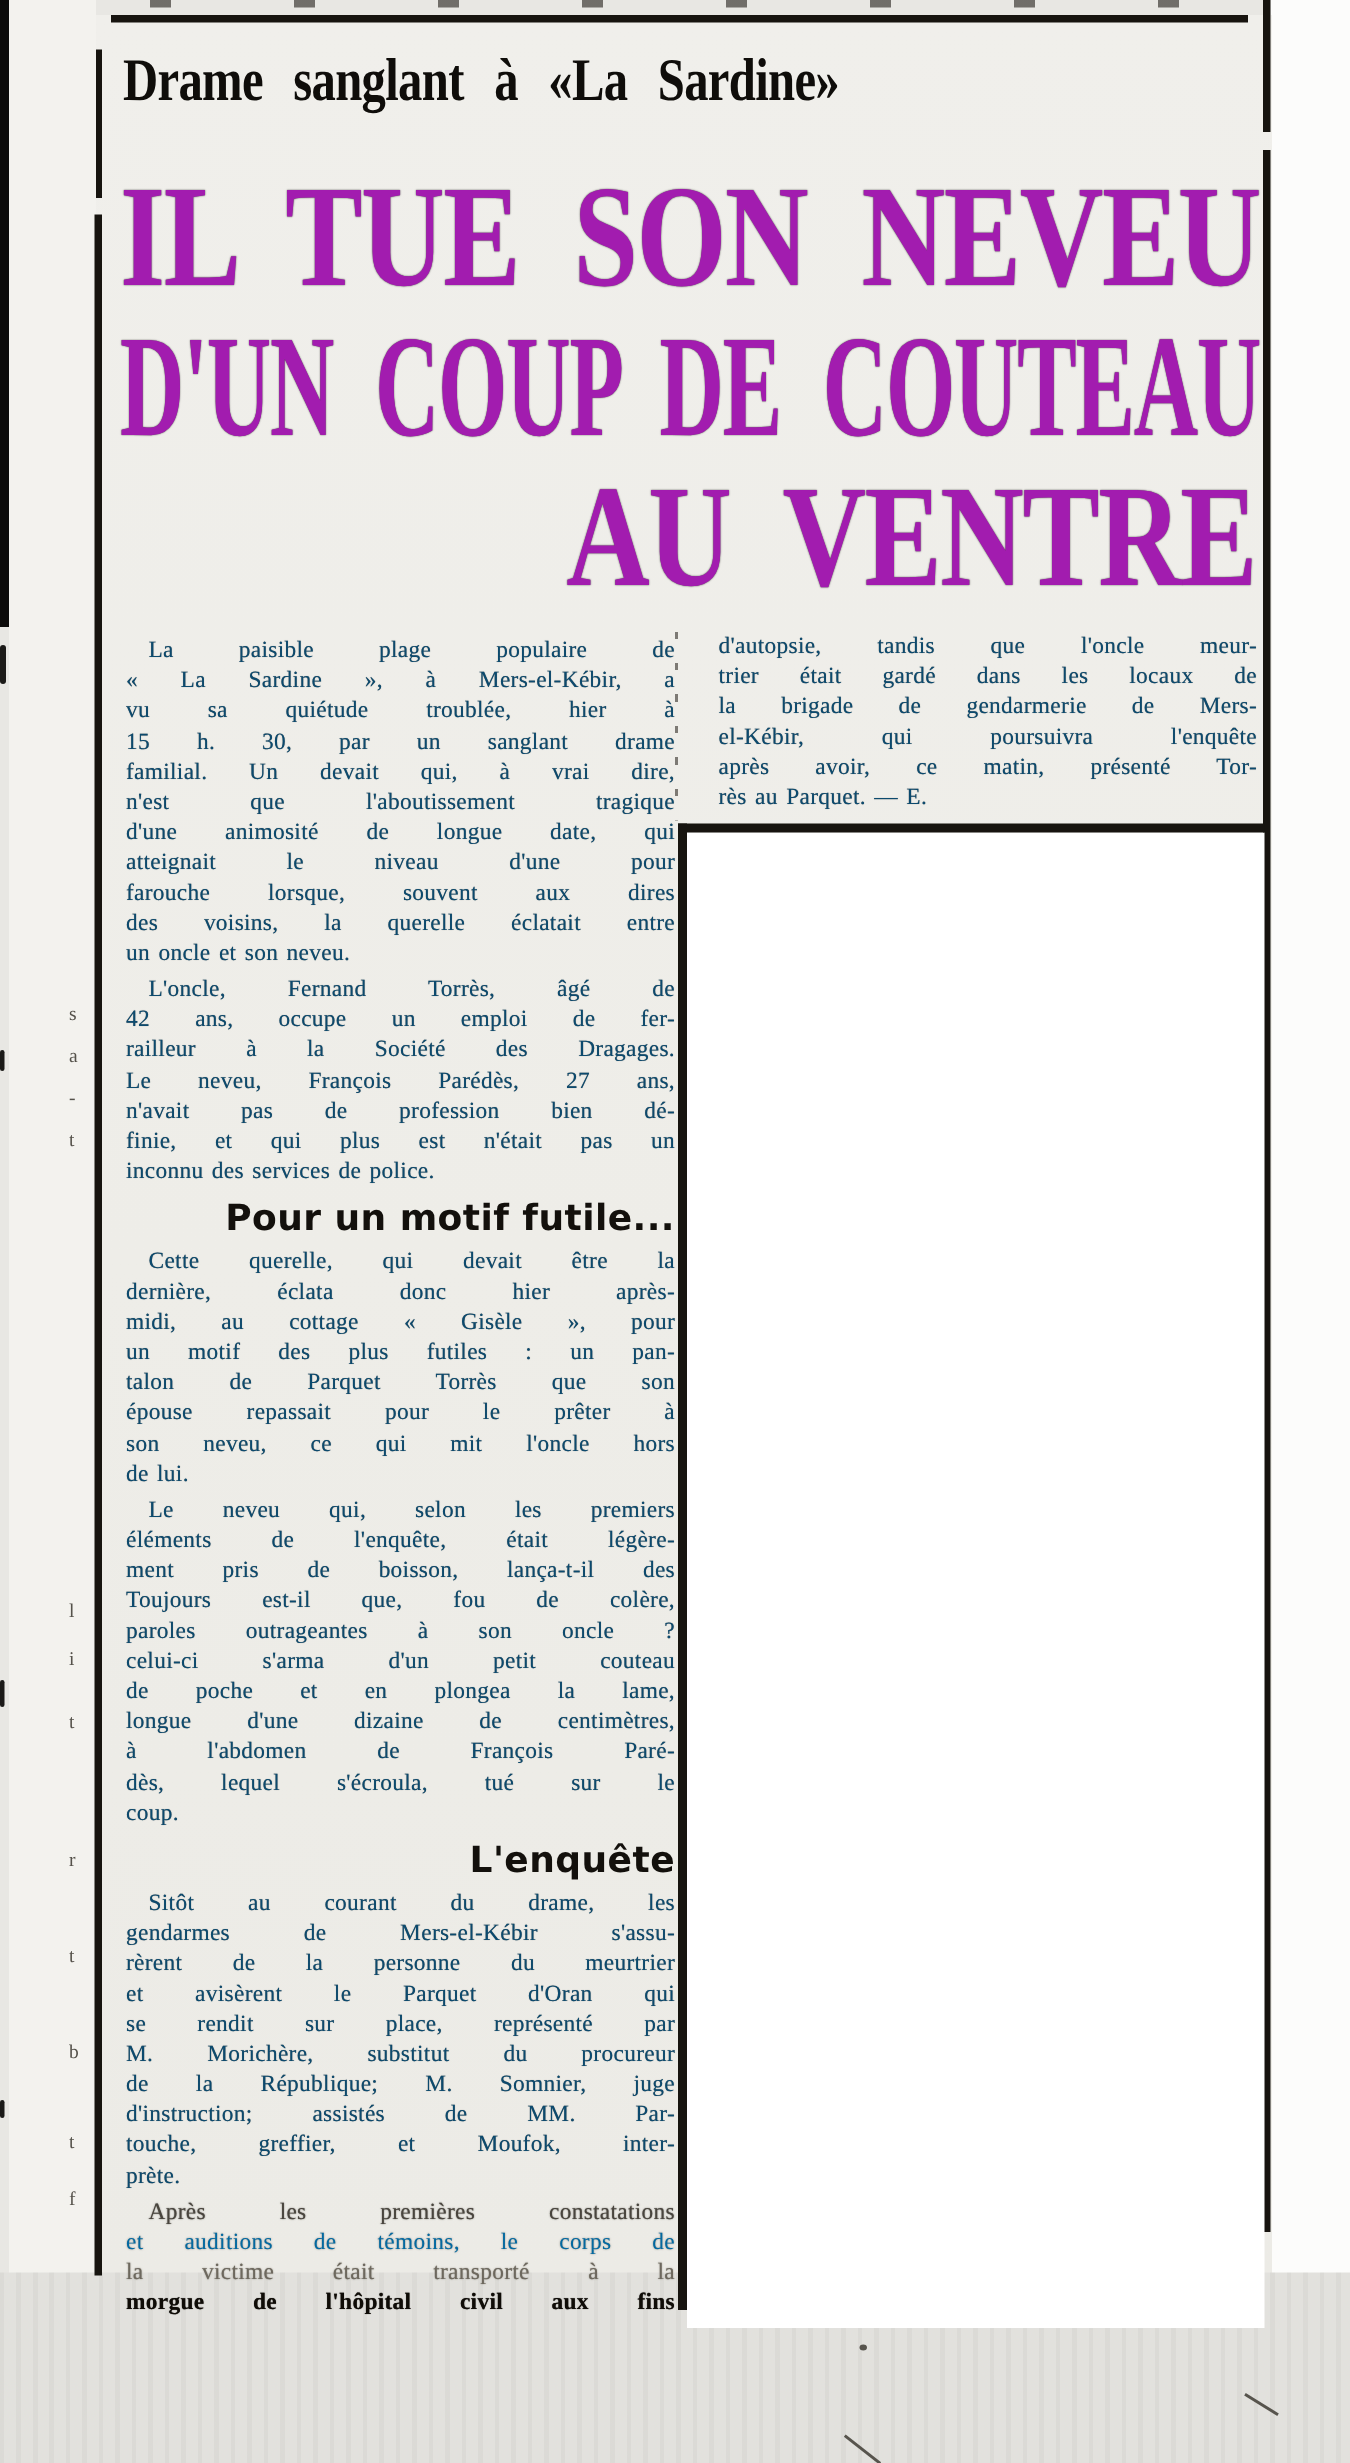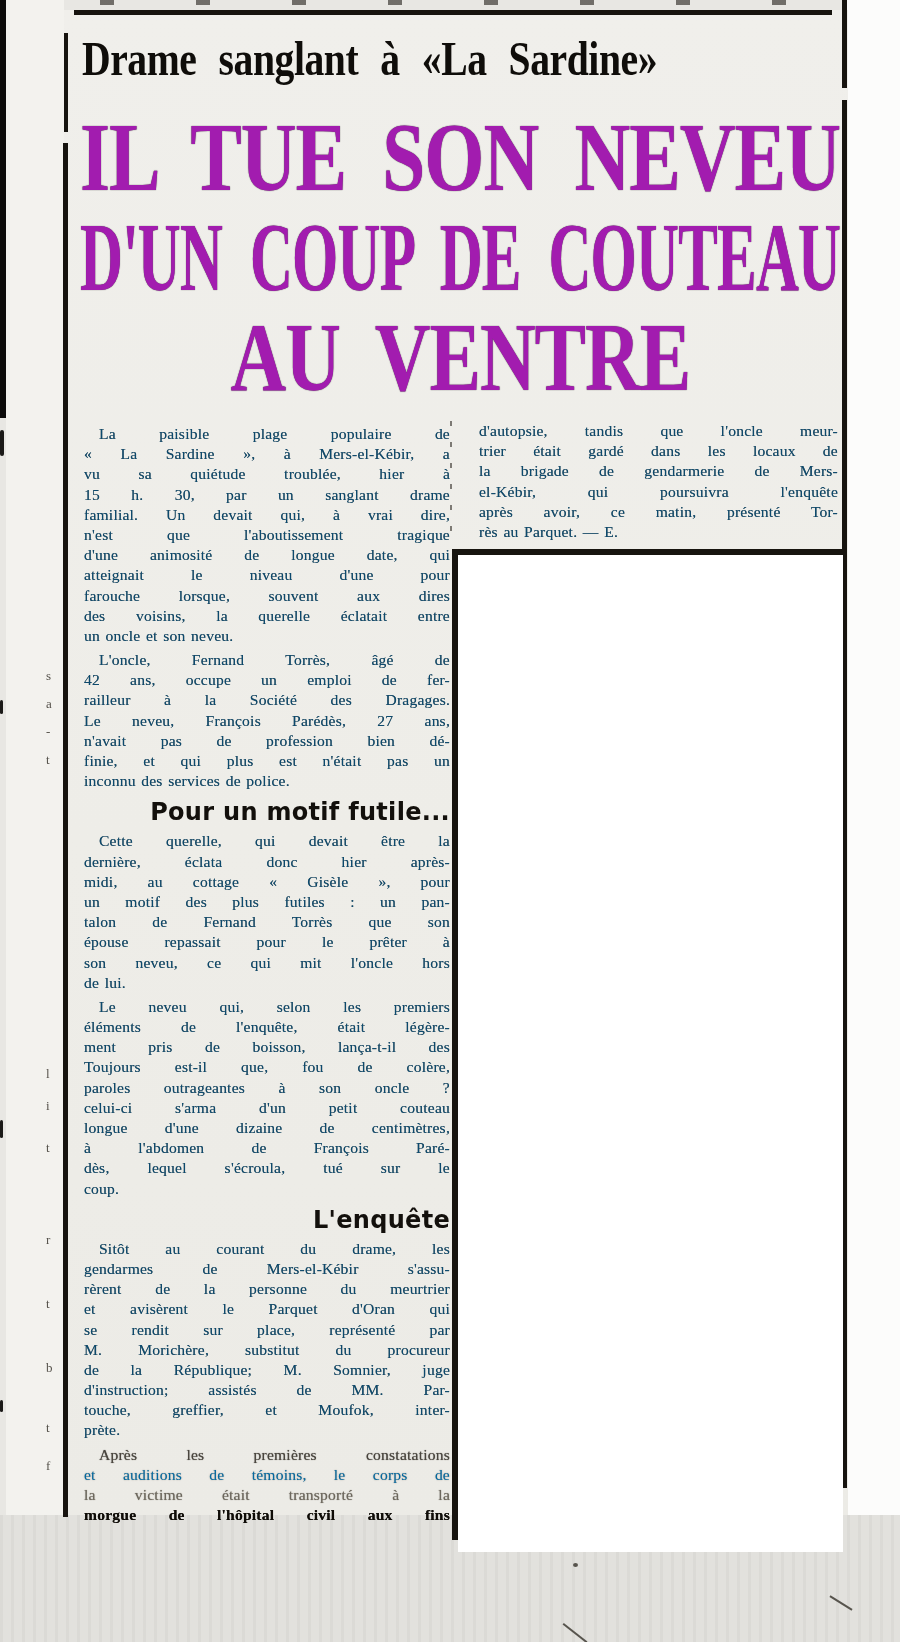--- a/index.html
+++ b/index.html
@@ -21,27 +21,27 @@
   .top-specks{position:absolute;left:100px;top:0;width:730px;height:5px;opacity:.65;
          background:repeating-linear-gradient(90deg,rgba(28,24,19,.9) 0 14px,rgba(0,0,0,0) 14px 96px);}
   .col-rule-dashes{position:absolute;left:450px;top:421px;width:2px;height:126px;opacity:.7;
          background:repeating-linear-gradient(180deg,rgba(35,30,24,.8) 0 5px,rgba(0,0,0,0) 5px 21px);}
 
   
   .photo-white{position:absolute;left:458px;top:555px;width:385px;height:997px;background:#ffffff;}
 
   
   #kicker{position:absolute;left:82px;top:30px;width:722px;height:64px;
-          font-weight:bold;font-size:44px;color:#0f0d0a;}
+          font-weight:bold;font-size:36px;color:#0f0d0a;}
   #kicker .fitline{word-spacing:14px;letter-spacing:-0.5px;}
   #headline{position:absolute;left:80px;top:102px;width:760px;color:#a21caf;}
   .hl-line{height:100px;}
   .hl-line .fitline{font-weight:bold;font-size:78px;letter-spacing:-1px;word-spacing:18px;
           text-shadow:0 0 1px rgba(10,8,6,.8);}
-  .hl-line.centered{text-align:center;}
+  .hl-line.centered{text-align:right;}
   .fitline{display:inline-block;white-space:nowrap;transform-origin:left top;}
   .centered .fitline{transform-origin:center top;}
 
   
   #col1{position:absolute;left:84px;top:424px;width:366px;}
   #col2{position:absolute;left:479px;top:421px;width:359px;}
   .para{margin:0 0 4px 0;}
   .line{font-size:15.6px;line-height:20.2px;height:20.2px;color:#0c4a6e;
         letter-spacing:0.2px;word-spacing:1.5px;
         text-align:justify;text-align-last:justify;
@@ -119,32 +119,33 @@
         <div class="line">n'avait pas de profession bien dé-</div>
         <div class="line">finie, et qui plus est n'était pas un</div>
         <div class="line last">inconnu des services de police.</div>
       </div>
       <div class="subhead">Pour un motif futile...</div>
       <div class="para">
         <div class="line">Cette querelle, qui devait être la</div>
         <div class="line">dernière, éclata donc hier après-</div>
         <div class="line">midi, au cottage « Gisèle », pour</div>
         <div class="line">un motif des plus futiles : un pan-</div>
-        <div class="line">talon de Fernand Torrès que son</div>
+        <div class="line">talon de Parquet Torrès que son</div>
         <div class="line">épouse repassait pour le prêter à</div>
         <div class="line">son neveu, ce qui mit l'oncle hors</div>
         <div class="line last">de lui.</div>
       </div>
       <div class="para">
         <div class="line">Le neveu qui, selon les premiers</div>
         <div class="line">éléments de l'enquête, était légère-</div>
         <div class="line">ment pris de boisson, lança-t-il des</div>
         <div class="line">Toujours est-il que, fou de colère,</div>
         <div class="line">paroles outrageantes à son oncle ?</div>
         <div class="line">celui-ci s'arma d'un petit couteau</div>
+        <div class="line">de poche et en plongea la lame,</div>
         <div class="line">longue d'une dizaine de centimètres,</div>
         <div class="line">à l'abdomen de François Paré-</div>
         <div class="line">dès, lequel s'écroula, tué sur le</div>
         <div class="line last">coup.</div>
       </div>
       <div class="subhead">L'enquête</div>
       <div class="para">
         <div class="line">Sitôt au courant du drame, les</div>
         <div class="line">gendarmes de Mers-el-Kébir s'assu-</div>
         <div class="line">rèrent de la personne du meurtrier</div>

